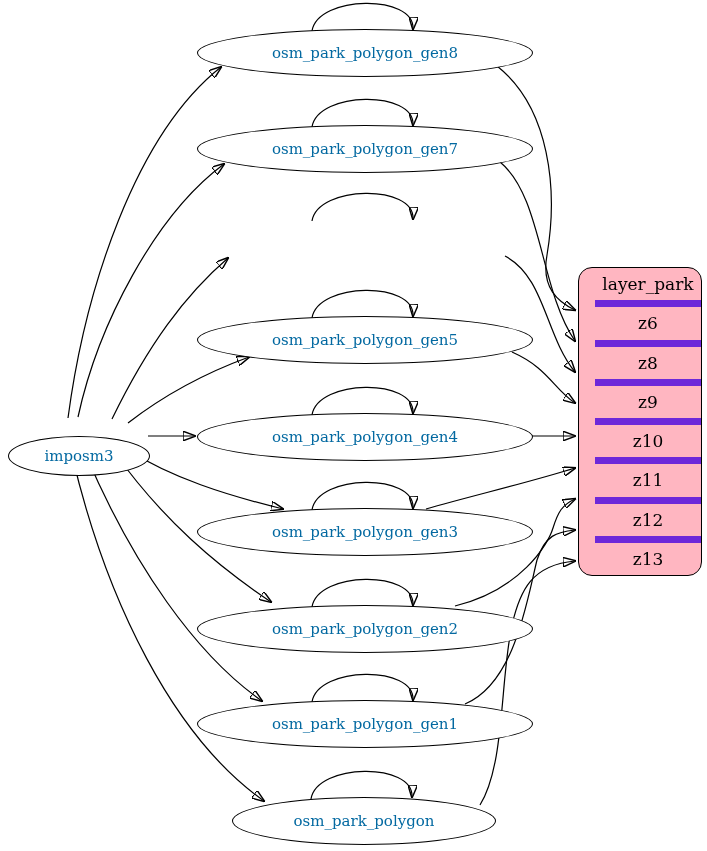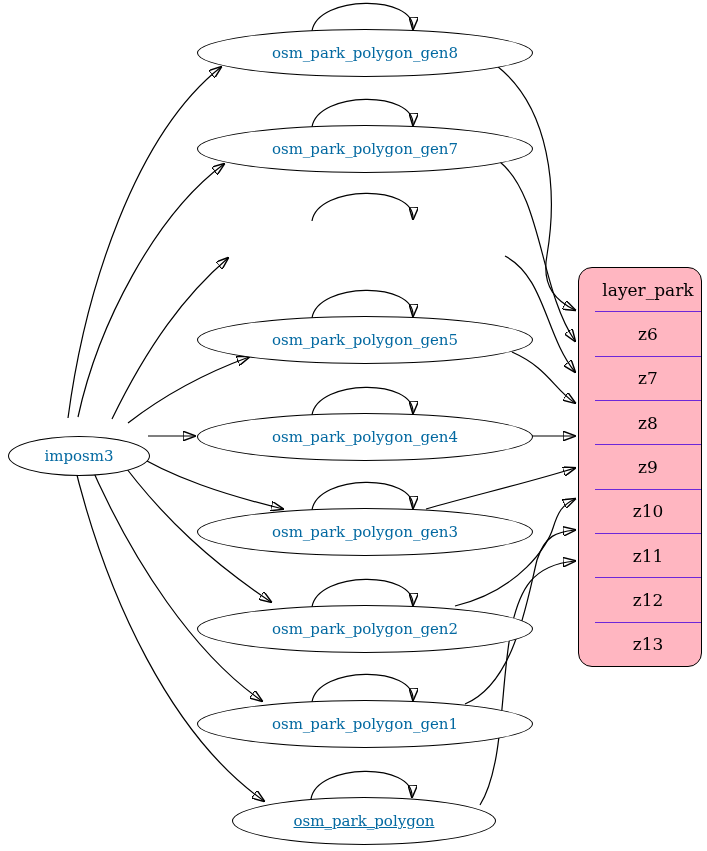--- a/index.html
+++ b/index.html
@@ -23,35 +23,35 @@
   }
   #node-imposm3{left:8px;top:436px;width:140px;height:38px;}
   #node-gen8{left:197px;top:29px;width:334px;height:46px;}
   #node-gen7{left:197px;top:125px;width:334px;height:46px;}
   #node-gen6{left:197px;top:219px;width:334px;height:46px;}
   #node-gen5{left:197px;top:316px;width:334px;height:46px;text-align:right;}
   #node-gen4{left:197px;top:413px;width:334px;height:46px;justify-content:center;}
   #node-gen3{left:197px;top:508px;width:334px;height:46px;}
   #node-gen2{left:197px;top:605px;width:334px;height:46px;}
   #node-gen1{left:197px;top:700px;width:334px;height:46px;}
-  #node-polygon{left:232px;top:797px;width:262px;height:46px;text-decoration:underline;}
+  #node-polygon{left:232px;top:797px;width:262px;height:46px;}
   .record{
-    position:absolute;left:578px;top:267px;width:124px;height:400px;
+    position:absolute;left:578px;top:267px;width:124px;height:309px;
     background:#ffb6c1;
     border:1.5px solid #000000;
     border-radius:14px;
     box-sizing:border-box;
     display:flex;flex-direction:column;
     font-size:17px;color:#000000;padding-left:16px;
   }
   .record .cell{
     flex:1;display:flex;align-items:center;justify-content:center;
     white-space:nowrap;
   }
-  .record .cell + .cell{border-top:1px solid #6d28d9;}
+  .record .cell + .cell{border-top:7px solid #6d28d9;}
 </style>
 </head>
 <body>
 
 <div class="canvas">
 
   <svg class="edges" width="707" height="851" viewBox="0 0 707 851">
     <defs>
       <marker id="arrow" viewBox="0 0 11 8" refX="10" refY="4" markerWidth="11" markerHeight="8" orient="auto">
         <path d="M0,0 L11,4 L0,8 z" fill="#000000" stroke="none"></path>
@@ -113,21 +113,20 @@
   <div class="node" id="node-gen1">
     <span>osm_park_polygon_gen1</span>
   </div>
   <div class="node" id="node-polygon">
     <span>osm_park_polygon</span>
   </div>
 
   <div class="record">
     <div class="cell">layer_park</div>
     <div class="cell">z6</div>
-    <div class="cell">z7</div>
     <div class="cell">z8</div>
     <div class="cell">z9</div>
     <div class="cell">z10</div>
     <div class="cell">z11</div>
     <div class="cell">z12</div>
     <div class="cell">z13</div>
   </div>
 
 </div>
 

